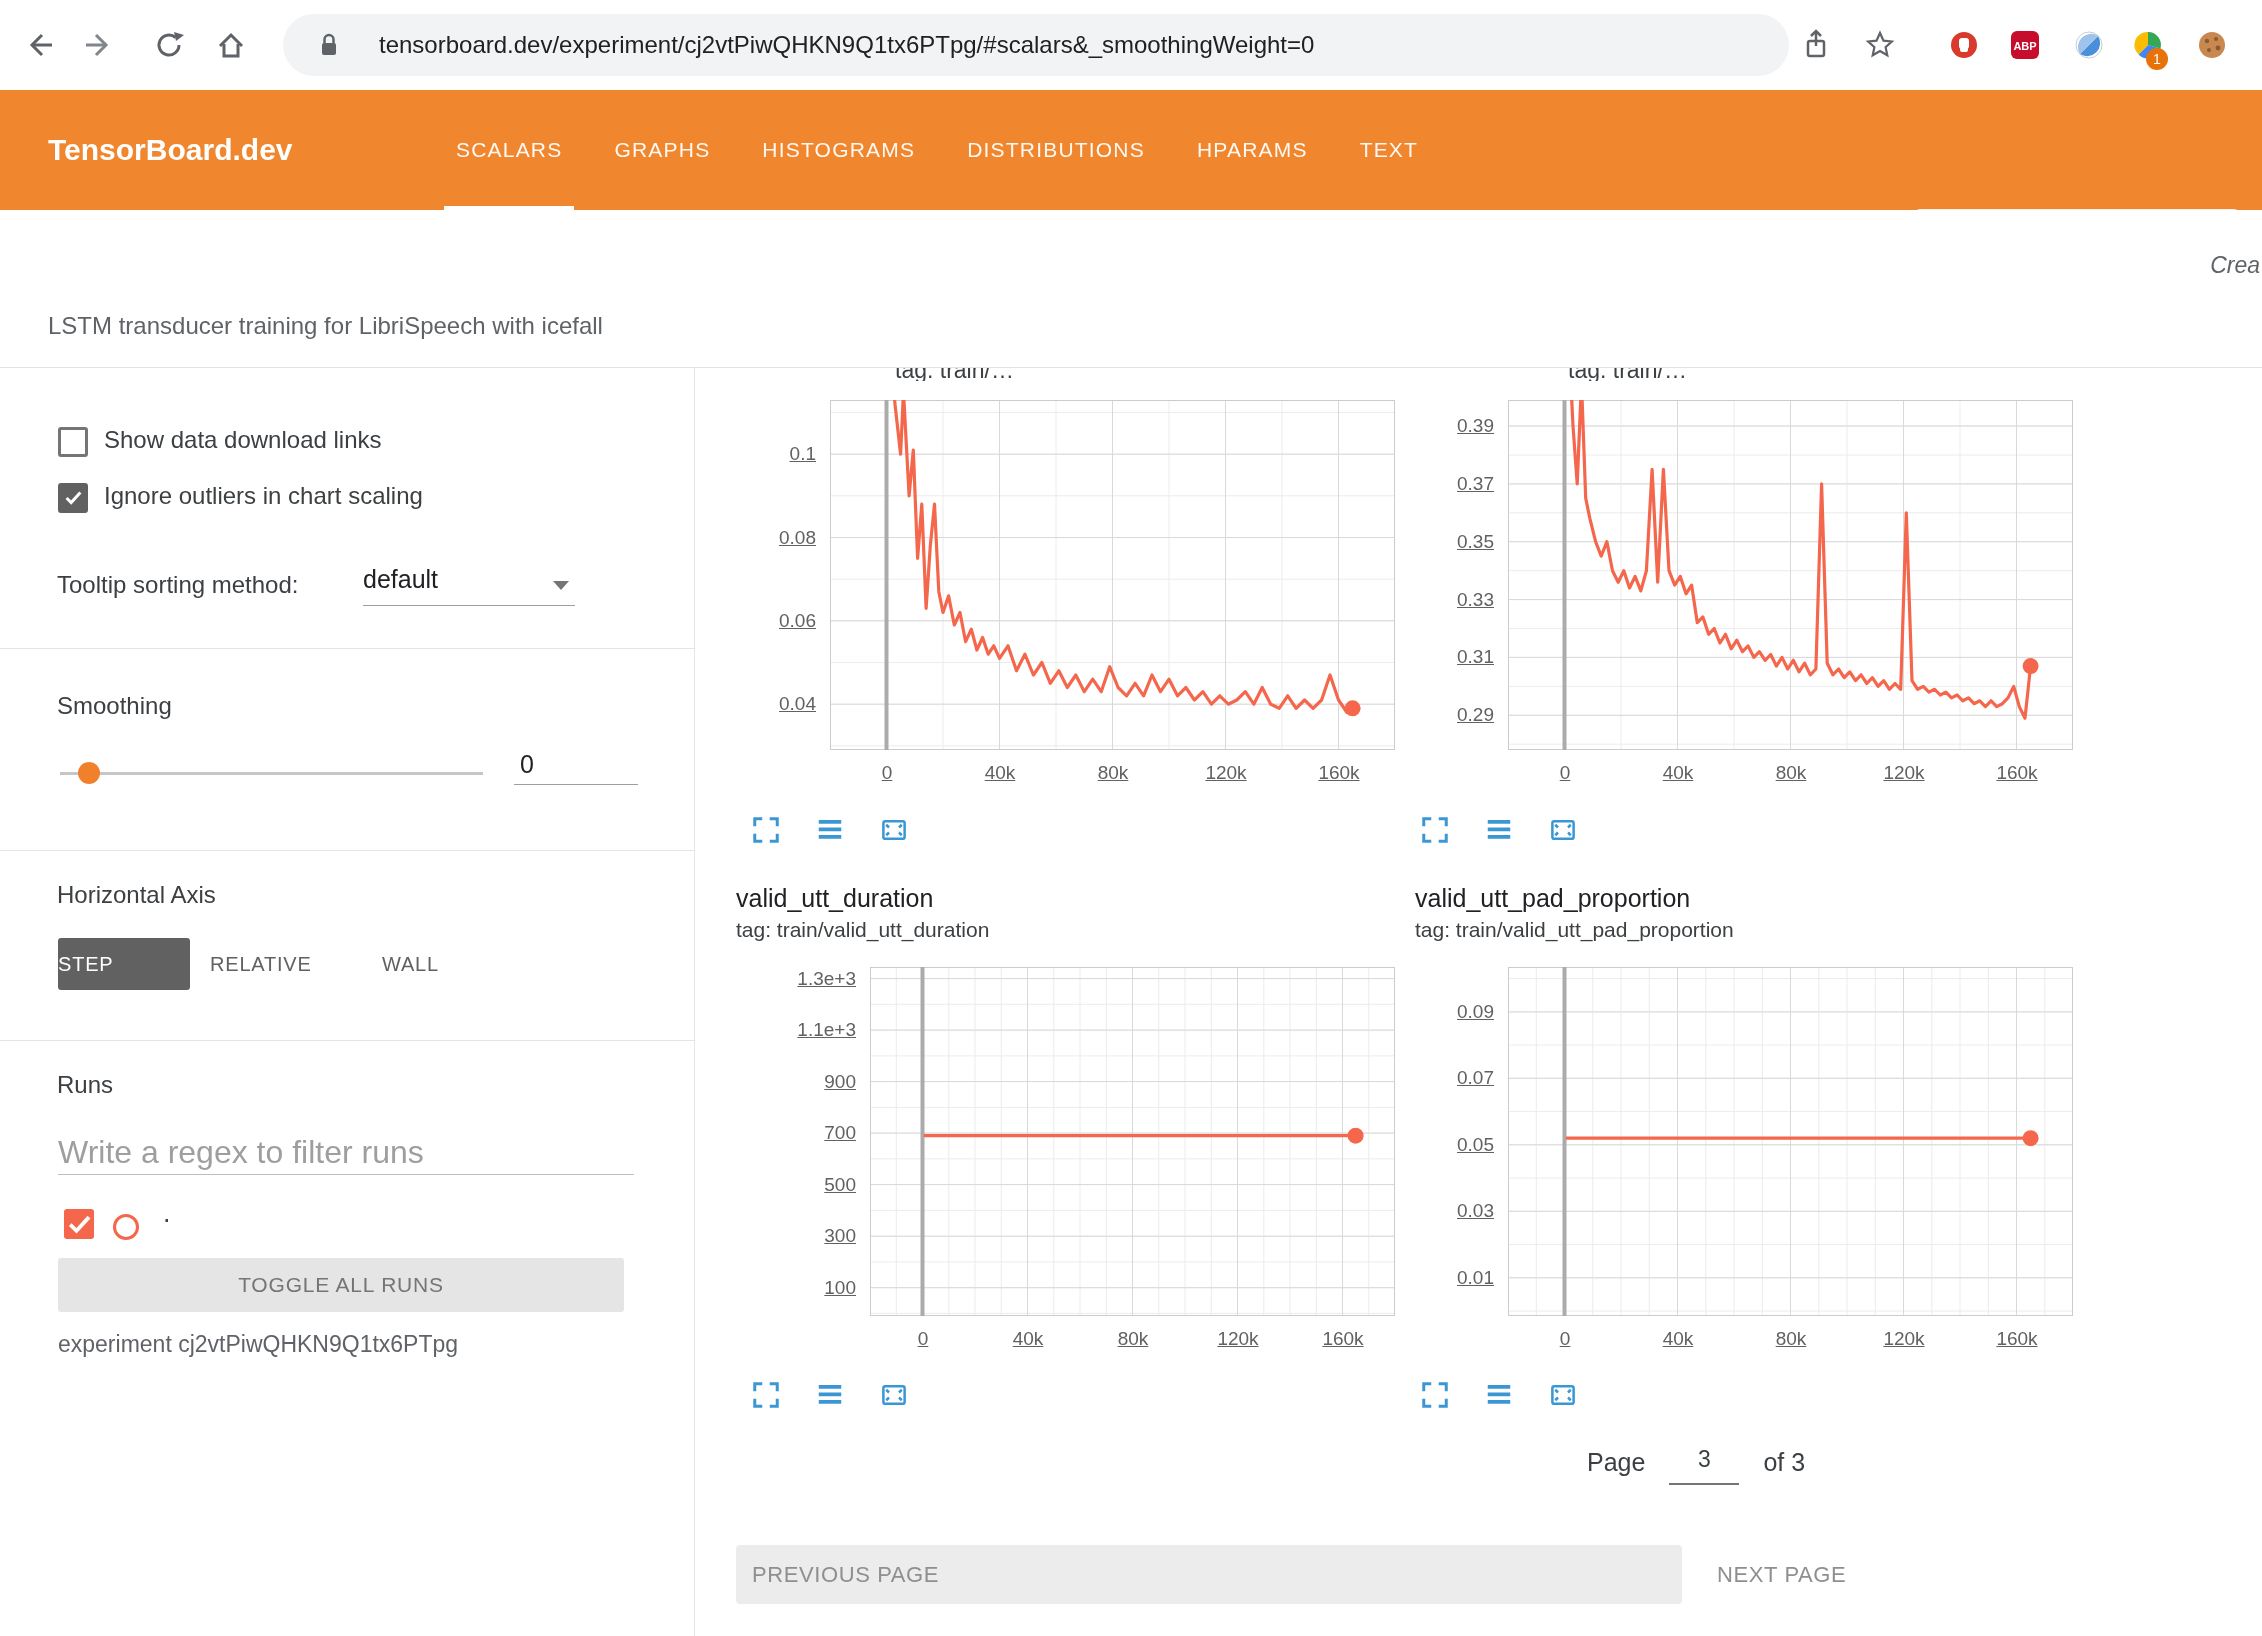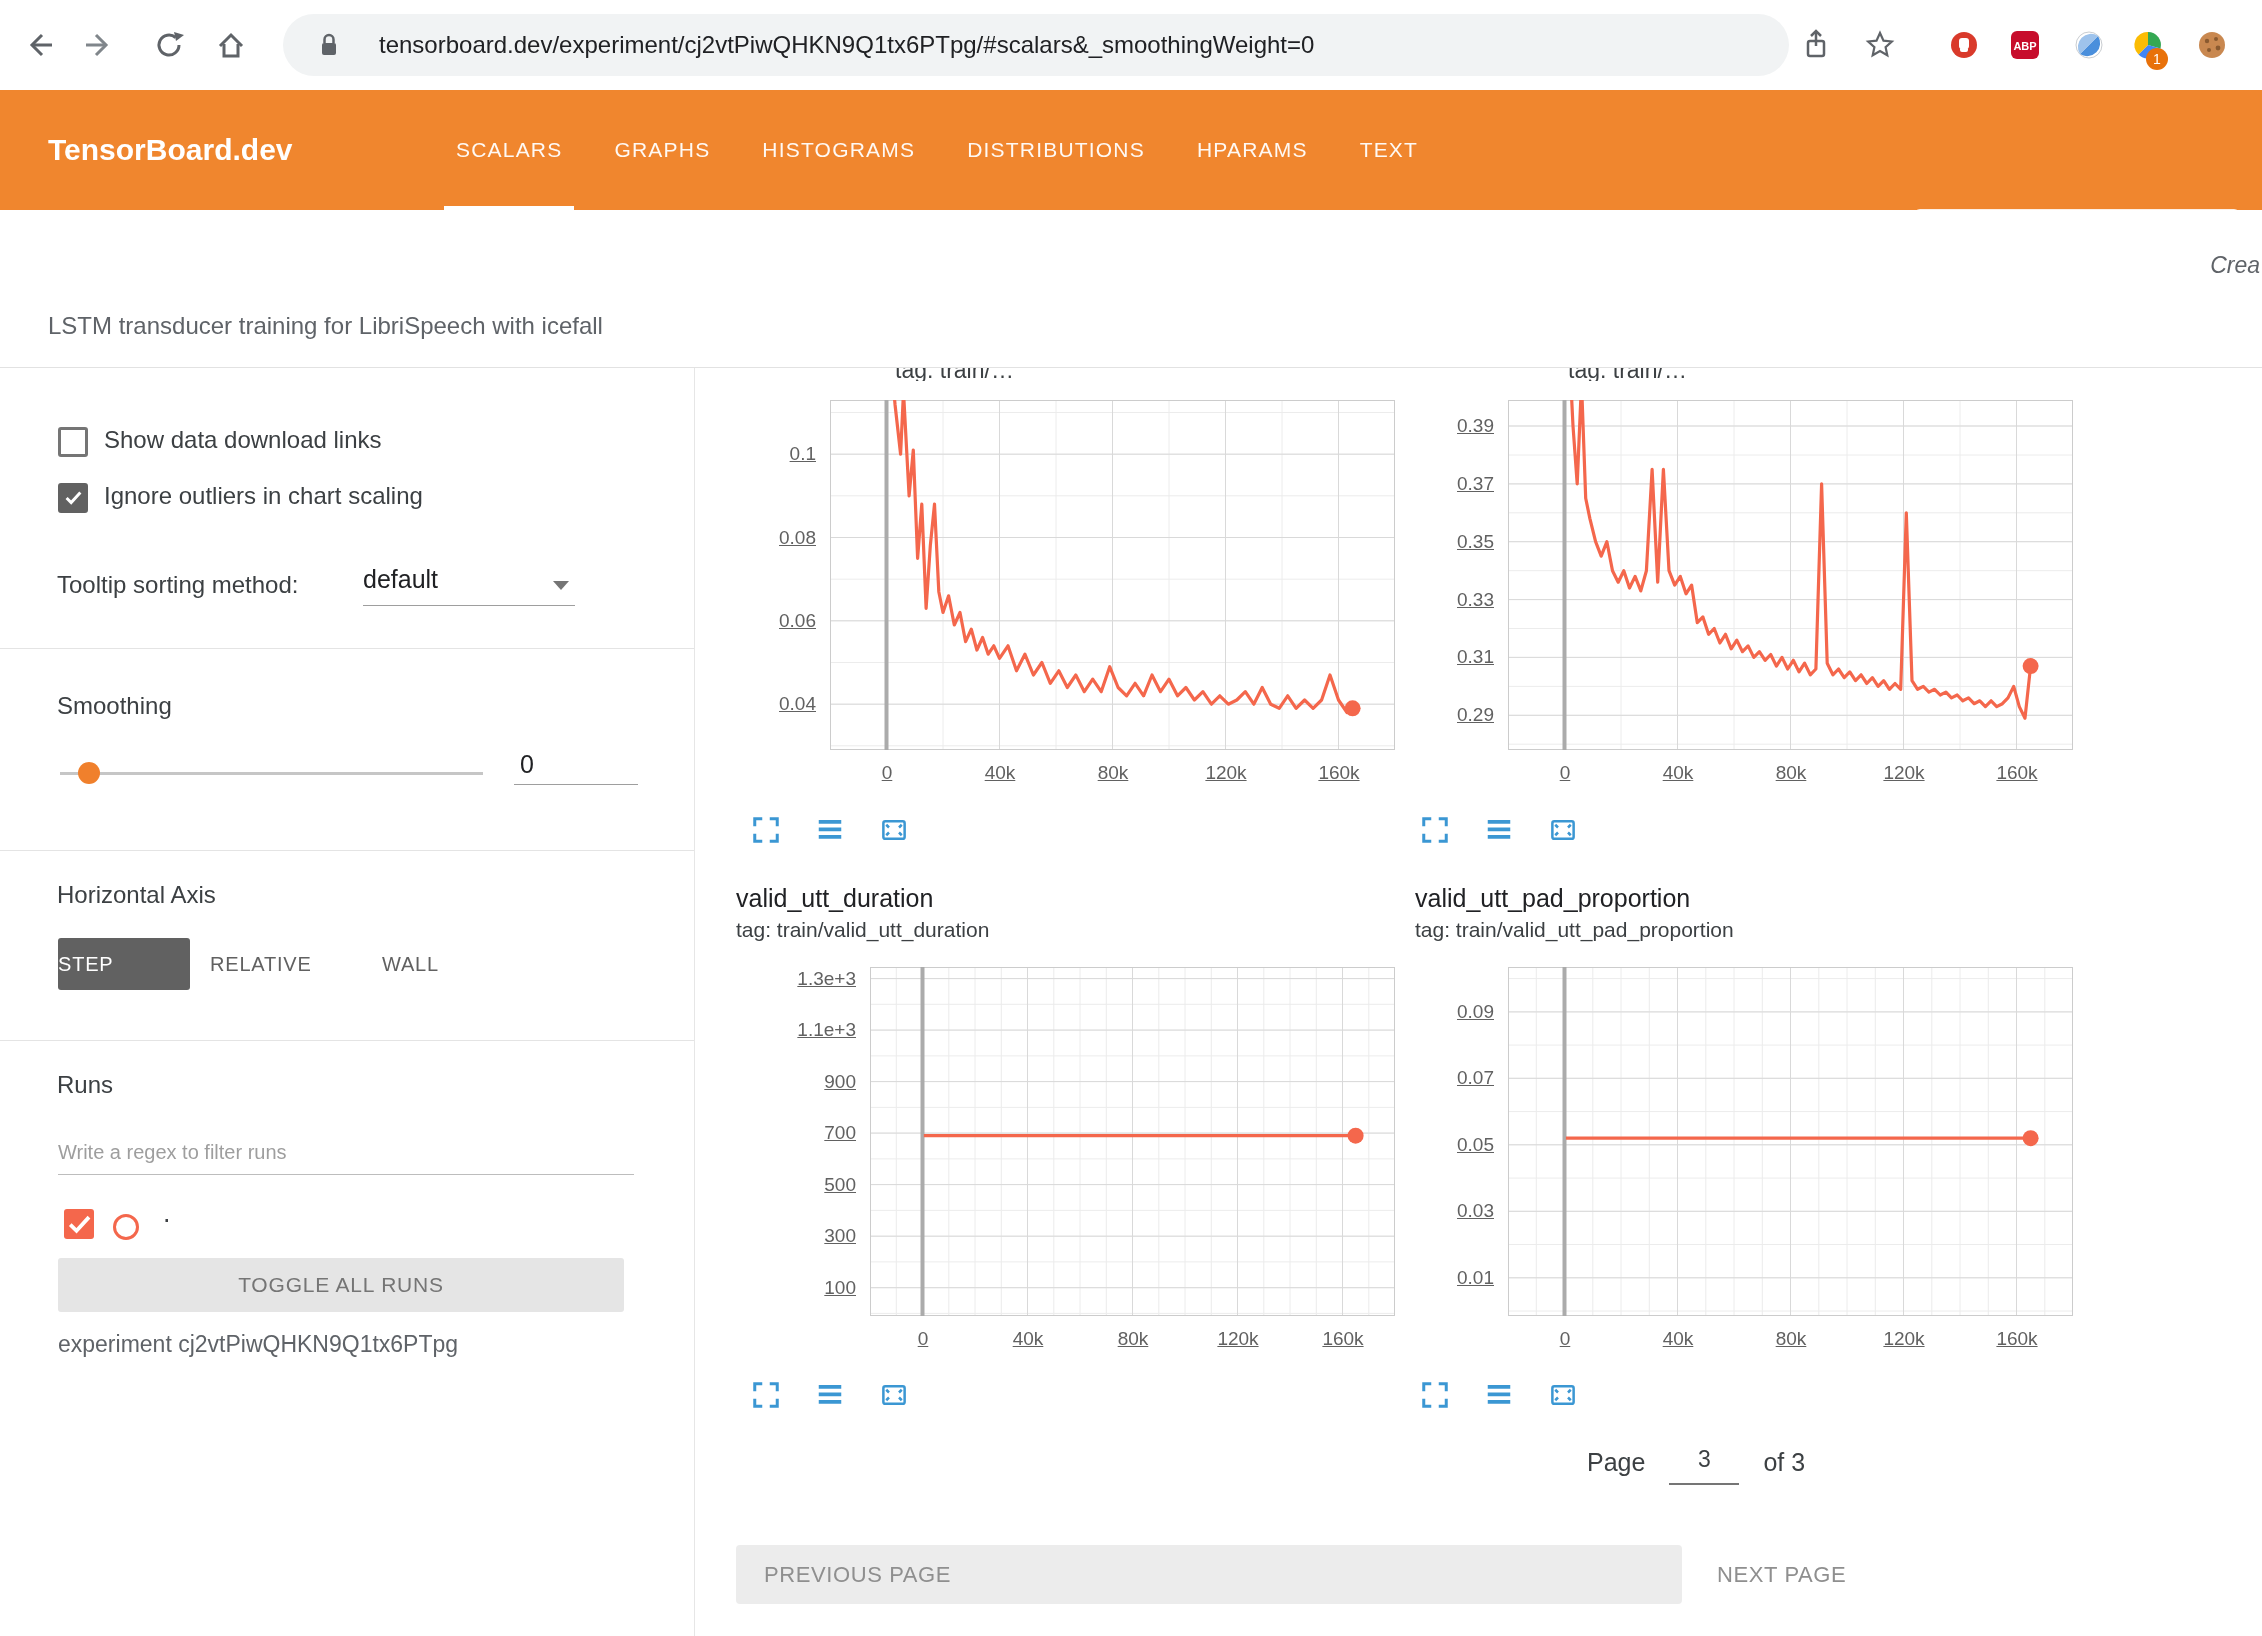--- a/index.html
+++ b/index.html
@@ -43,21 +43,21 @@
                  border-right:8px solid transparent;border-top:9px solid #757575;}
   #slider-track{position:absolute;left:60px;top:404px;width:423px;height:3px;background:#c6c6c6;}
   #slider-thumb{position:absolute;left:78px;top:394px;width:22px;height:22px;border-radius:50%;background:#f0802c;}
   #smoothing-input{position:absolute;left:514px;top:378px;width:118px;height:36px;border:none;
                    border-bottom:1px solid #9e9e9e;font-size:25px;color:#202124;background:transparent;
                    font-family:inherit;padding:0 0 2px 6px;outline:none;}
   .axis-btn{position:absolute;top:570px;height:52px;border-radius:3px;font-size:20px;letter-spacing:0.8px;
             line-height:52px;color:#616161;}
   .axis-btn.active{background:#616161;color:#fff;}
   #runs-filter{position:absolute;left:58px;top:762px;width:576px;height:44px;border:none;border-bottom:1px solid #bdbdbd;
-               font-size:20px;color:#202124;background:transparent;font-family:inherit;outline:none;padding:0;}
+               font-size:32px;color:#202124;background:transparent;font-family:inherit;outline:none;padding:0;}
   #runs-filter::placeholder{color:#9e9e9e;}
   #run-check{position:absolute;left:64px;top:841px;width:30px;height:30px;border-radius:3px;background:#f4674c;}
   #run-circle{position:absolute;left:113px;top:846px;width:20px;height:20px;border:3px solid #f4674c;border-radius:50%;}
   #run-name{position:absolute;left:163px;top:830px;font-size:27px;color:#3c4043;}
   #toggle-runs-btn{position:absolute;left:58px;top:890px;width:566px;height:54px;background:#e5e5e5;border-radius:3px;
                    color:#757575;font-size:21px;letter-spacing:0.8px;text-align:center;line-height:54px;}
   #exp-name{position:absolute;left:58px;top:963px;font-size:23px;color:#5f6368;}
 
   
   .chart{position:absolute;}
@@ -70,21 +70,21 @@
   .clip-sliver span{position:absolute;left:0;top:-11px;font-size:23px;color:#3c4043;}
   .chart-tools{position:absolute;display:flex;gap:34px;}
   .chart-tools span{width:30px;height:30px;display:inline-block;cursor:pointer;}
 
   
   #pager{position:absolute;left:1587px;top:1446px;display:flex;align-items:flex-end;gap:24px;}
   #pager .pg-label{font-size:25px;color:#3c4043;padding-bottom:8px;}
   #page-input{width:70px;border:none;border-bottom:2px solid #757575;background:transparent;text-align:center;
               font-size:23px;color:#3c4043;font-family:inherit;outline:none;padding:0 0 10px 0;}
   #prev-btn{position:absolute;left:736px;top:1545px;width:946px;height:59px;background:#ececec;border-radius:4px;
-            color:#8f8f8f;font-size:22px;letter-spacing:0.6px;line-height:59px;padding-left:28px;box-sizing:border-box;}
+            color:#8f8f8f;font-size:22px;letter-spacing:0.6px;line-height:59px;padding-left:16px;box-sizing:border-box;}
   #next-btn{position:absolute;left:1717px;top:1545px;height:59px;color:#8f8f8f;font-size:22px;
             letter-spacing:0.6px;line-height:59px;}
 </style>
 </head>
 <body>
 
 <div id="page">
 
   <div id="browser-bar">
     <span class="bicon" style="left:21px">

